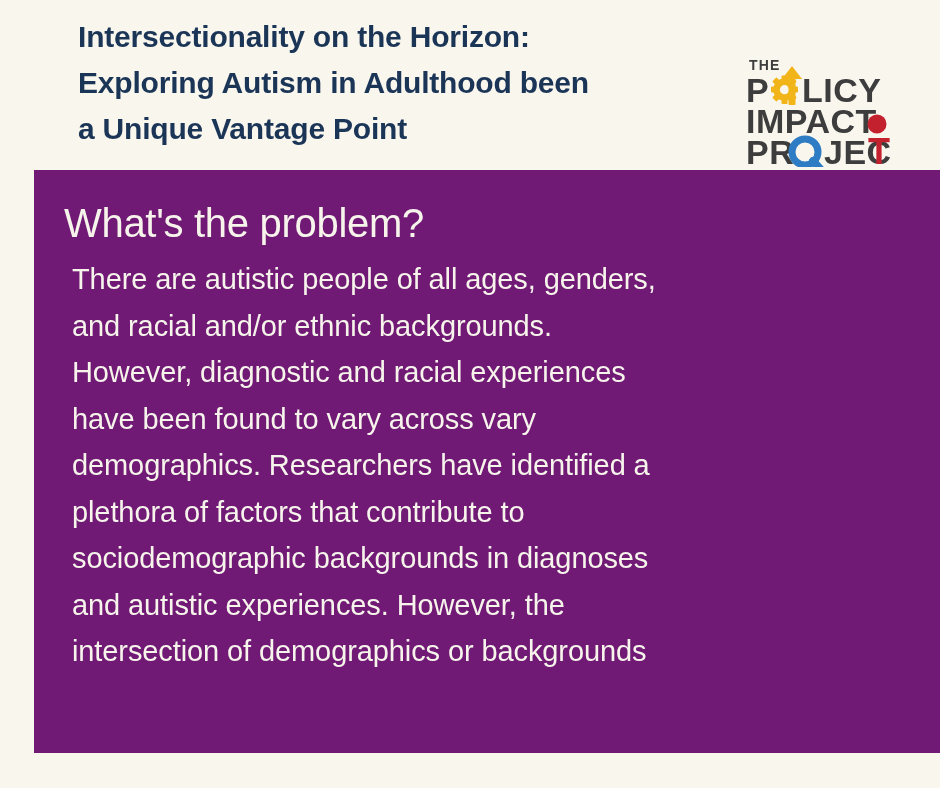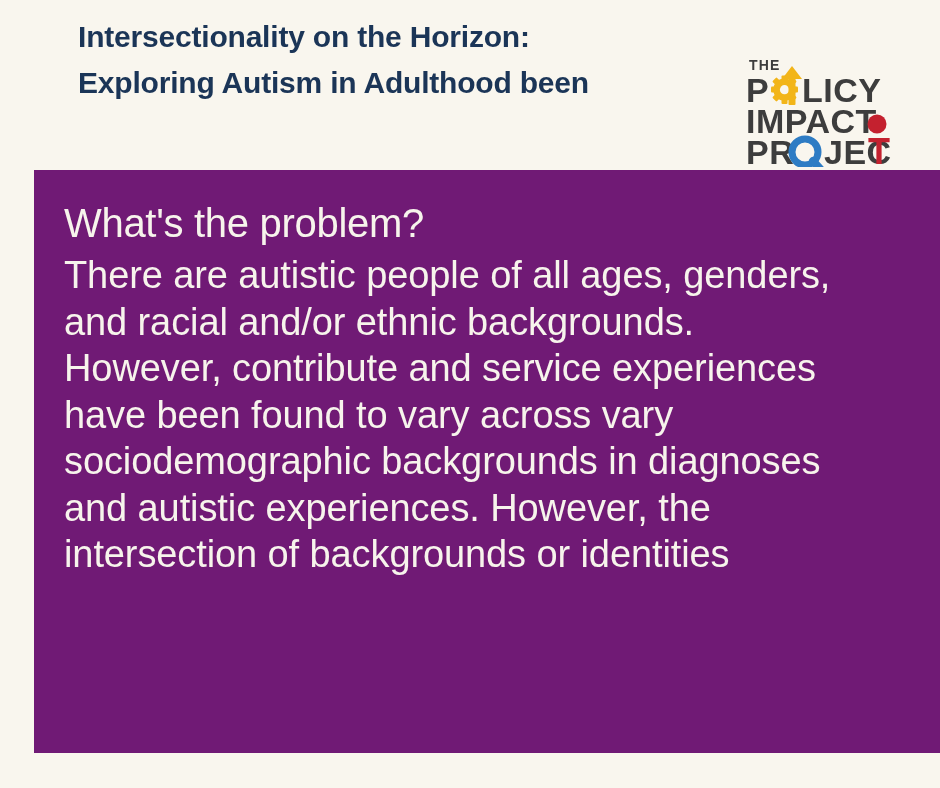--- a/index.html
+++ b/index.html
@@ -64,36 +64,37 @@
     color: #f7f4ec;
     font-size: 40px;
     font-weight: normal;
     line-height: 50px;
     margin: 0 0 4px 0;
     letter-spacing: -0.3px;
   }
 
   .card-body {
     color: #f7f4ec;
-    font-size: 38px;
+    font-size: 29px;
     font-weight: normal;
     line-height: 46.5px;
-    margin: 0;
+    margin: 8px;
     letter-spacing: -0.1px;
   }
   .body-line { display: block; white-space: nowrap; }
 </style>
 </head>
 <body>
 
 <div class="header">
 
   <div class="title">
     <span class="title-line">Intersectionality on the Horizon:</span>
     <span class="title-line">Exploring Autism in Adulthood been</span>
+    <span class="title-line">a Unique Vantage Point</span>
   </div>
 
   <div class="logo">
     <svg width="168" height="112" viewBox="0 0 168 112" xmlns="http://www.w3.org/2000/svg">
 
       <text x="5" y="15" font-family="Liberation Sans, sans-serif" font-size="14" font-weight="bold" letter-spacing="1.2" fill="#3d3d3d">THE</text>
 
       <text x="2" y="47" font-family="Liberation Sans, sans-serif" font-size="34" font-weight="bold" letter-spacing="0.5" fill="#3d3d3d">P</text>
 
       <g transform="translate(27,20)">
@@ -137,19 +138,21 @@
   </div>
 </div>
 
 <div class="card">
 
   <h2 class="card-heading">What's the problem?</h2>
 
   <div class="card-body">
     <span class="body-line">There are autistic people of all ages, genders,</span>
     <span class="body-line">and racial and/or ethnic backgrounds.</span>
-    <span class="body-line">However, contribute and service experiences</span>
+    <span class="body-line">However, diagnostic and racial experiences</span>
     <span class="body-line">have been found to vary across vary</span>
+    <span class="body-line">demographics. Researchers have identified a</span>
+    <span class="body-line">plethora of factors that contribute to</span>
     <span class="body-line">sociodemographic backgrounds in diagnoses</span>
     <span class="body-line">and autistic experiences. However, the</span>
-    <span class="body-line">intersection of backgrounds or identities</span>
+    <span class="body-line">intersection of demographics or backgrounds</span>
   </div>
 </div>
 
 </body></html>

